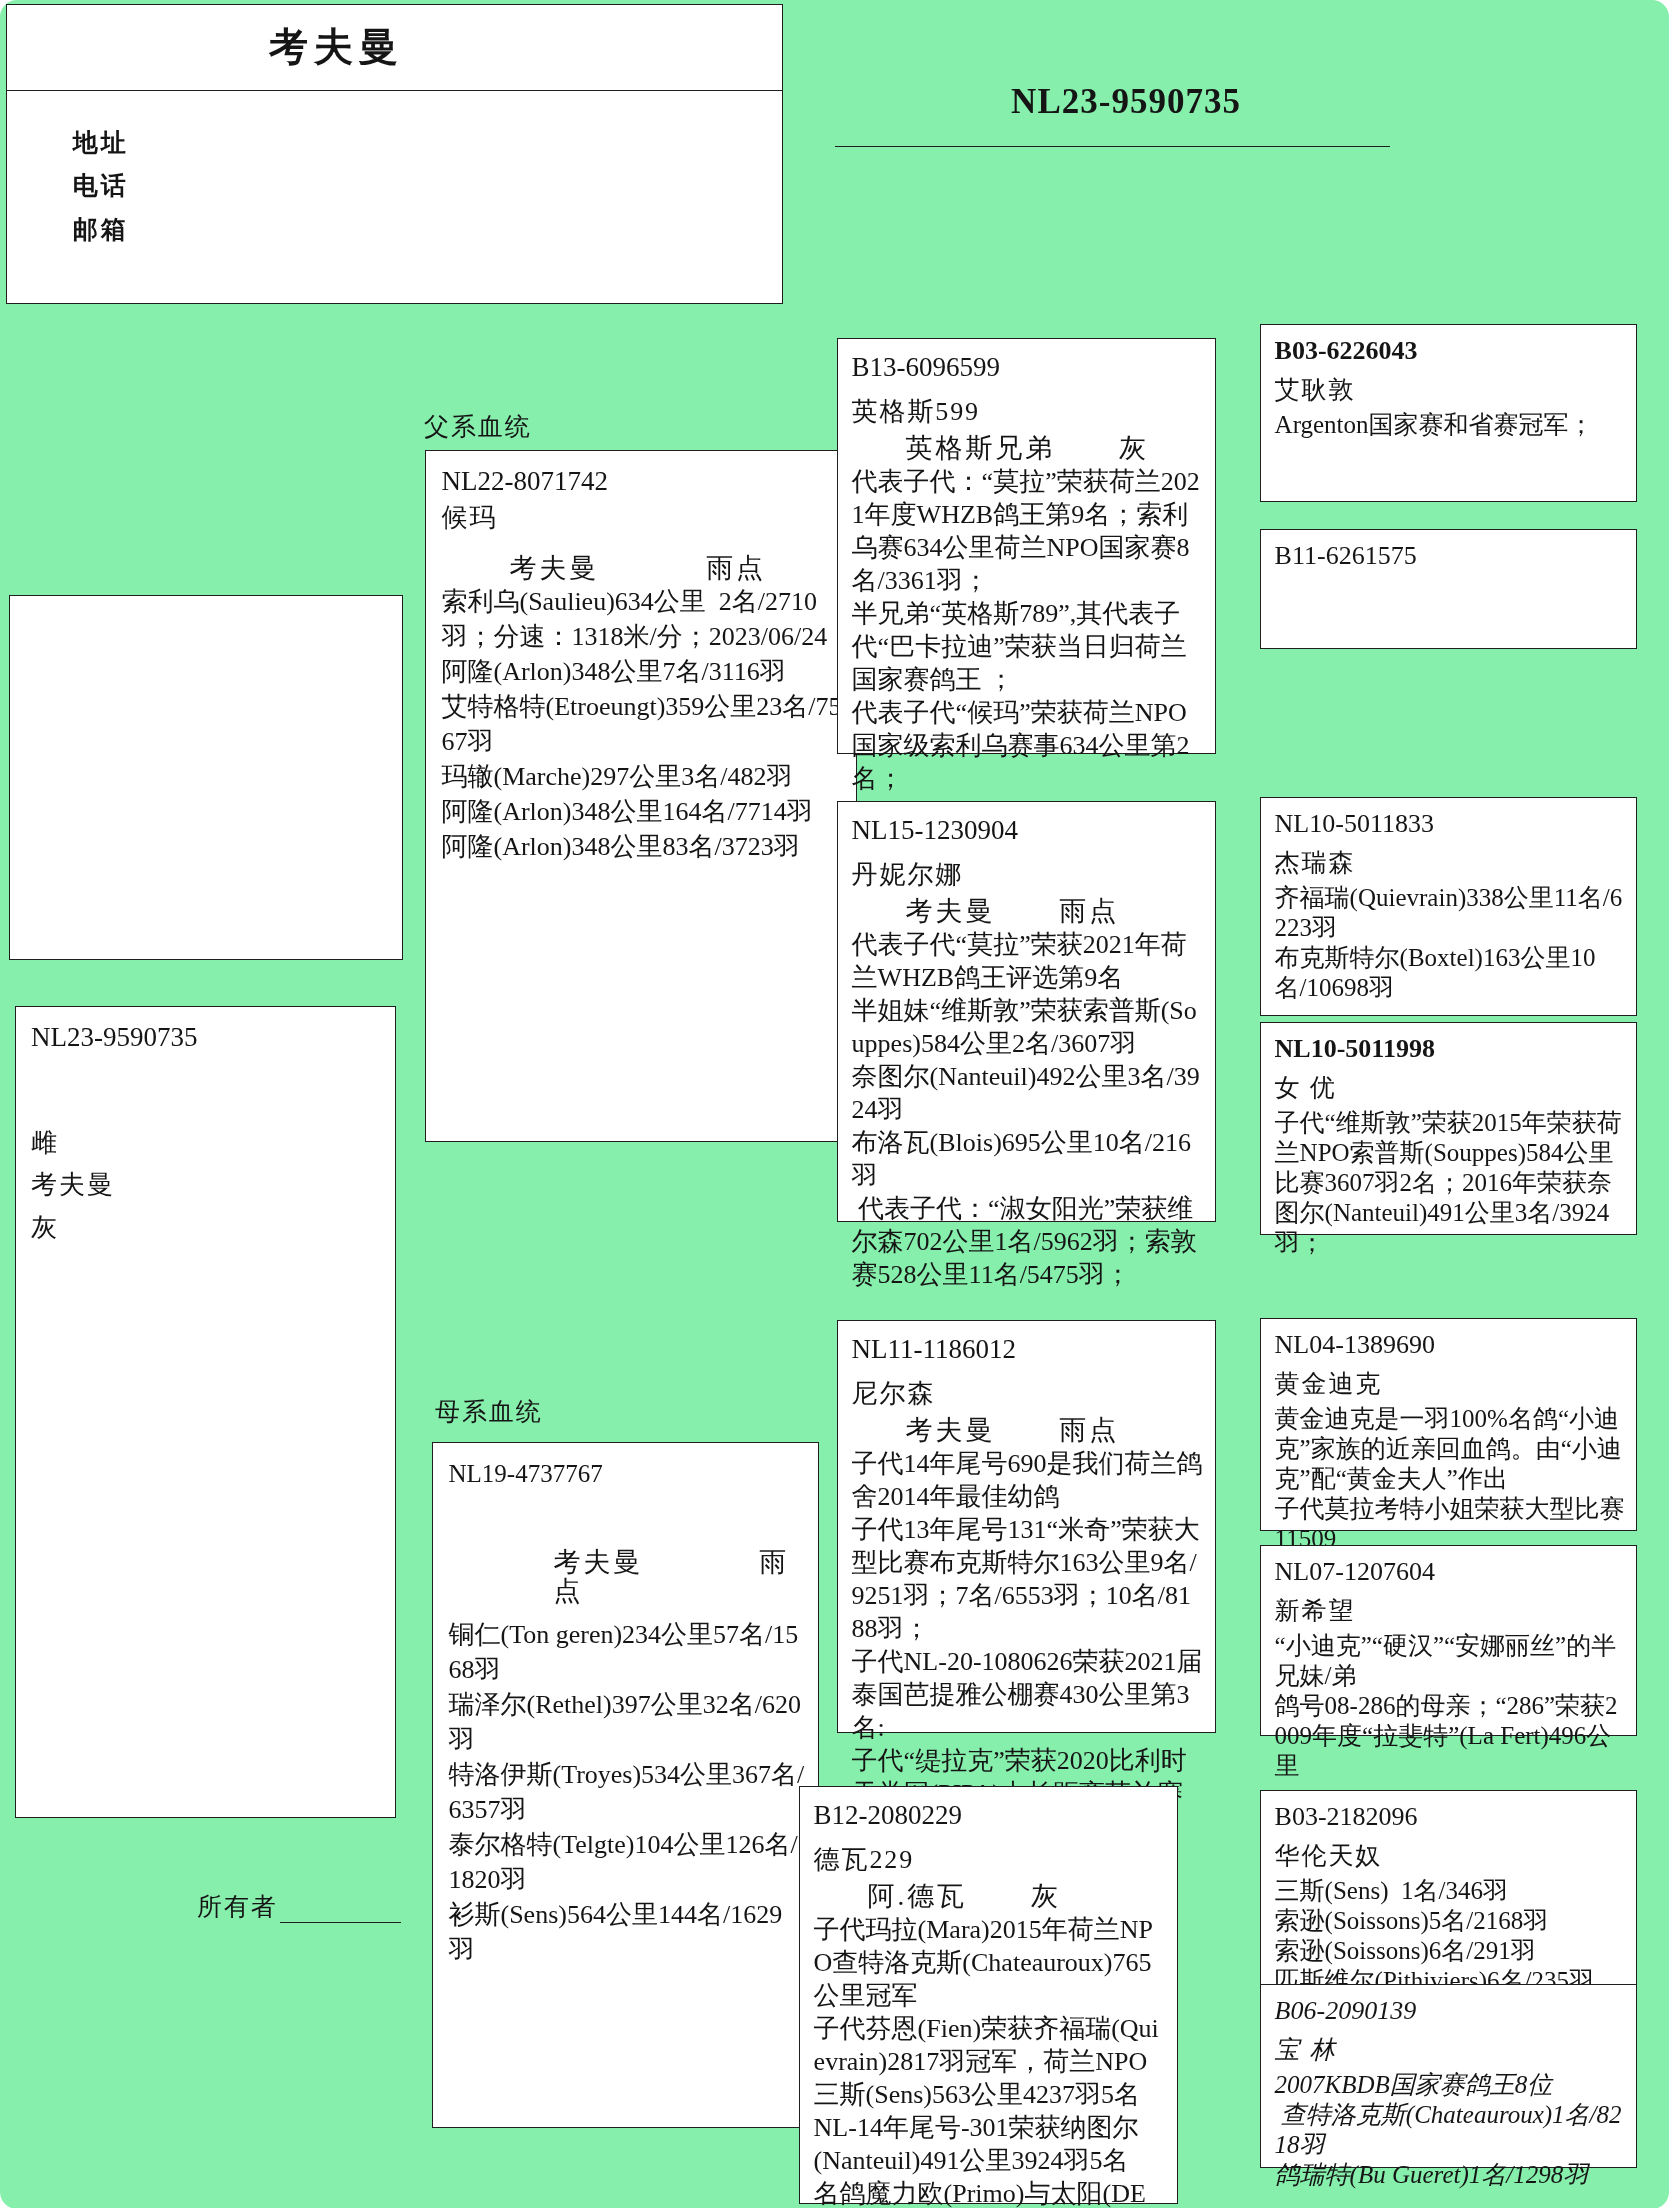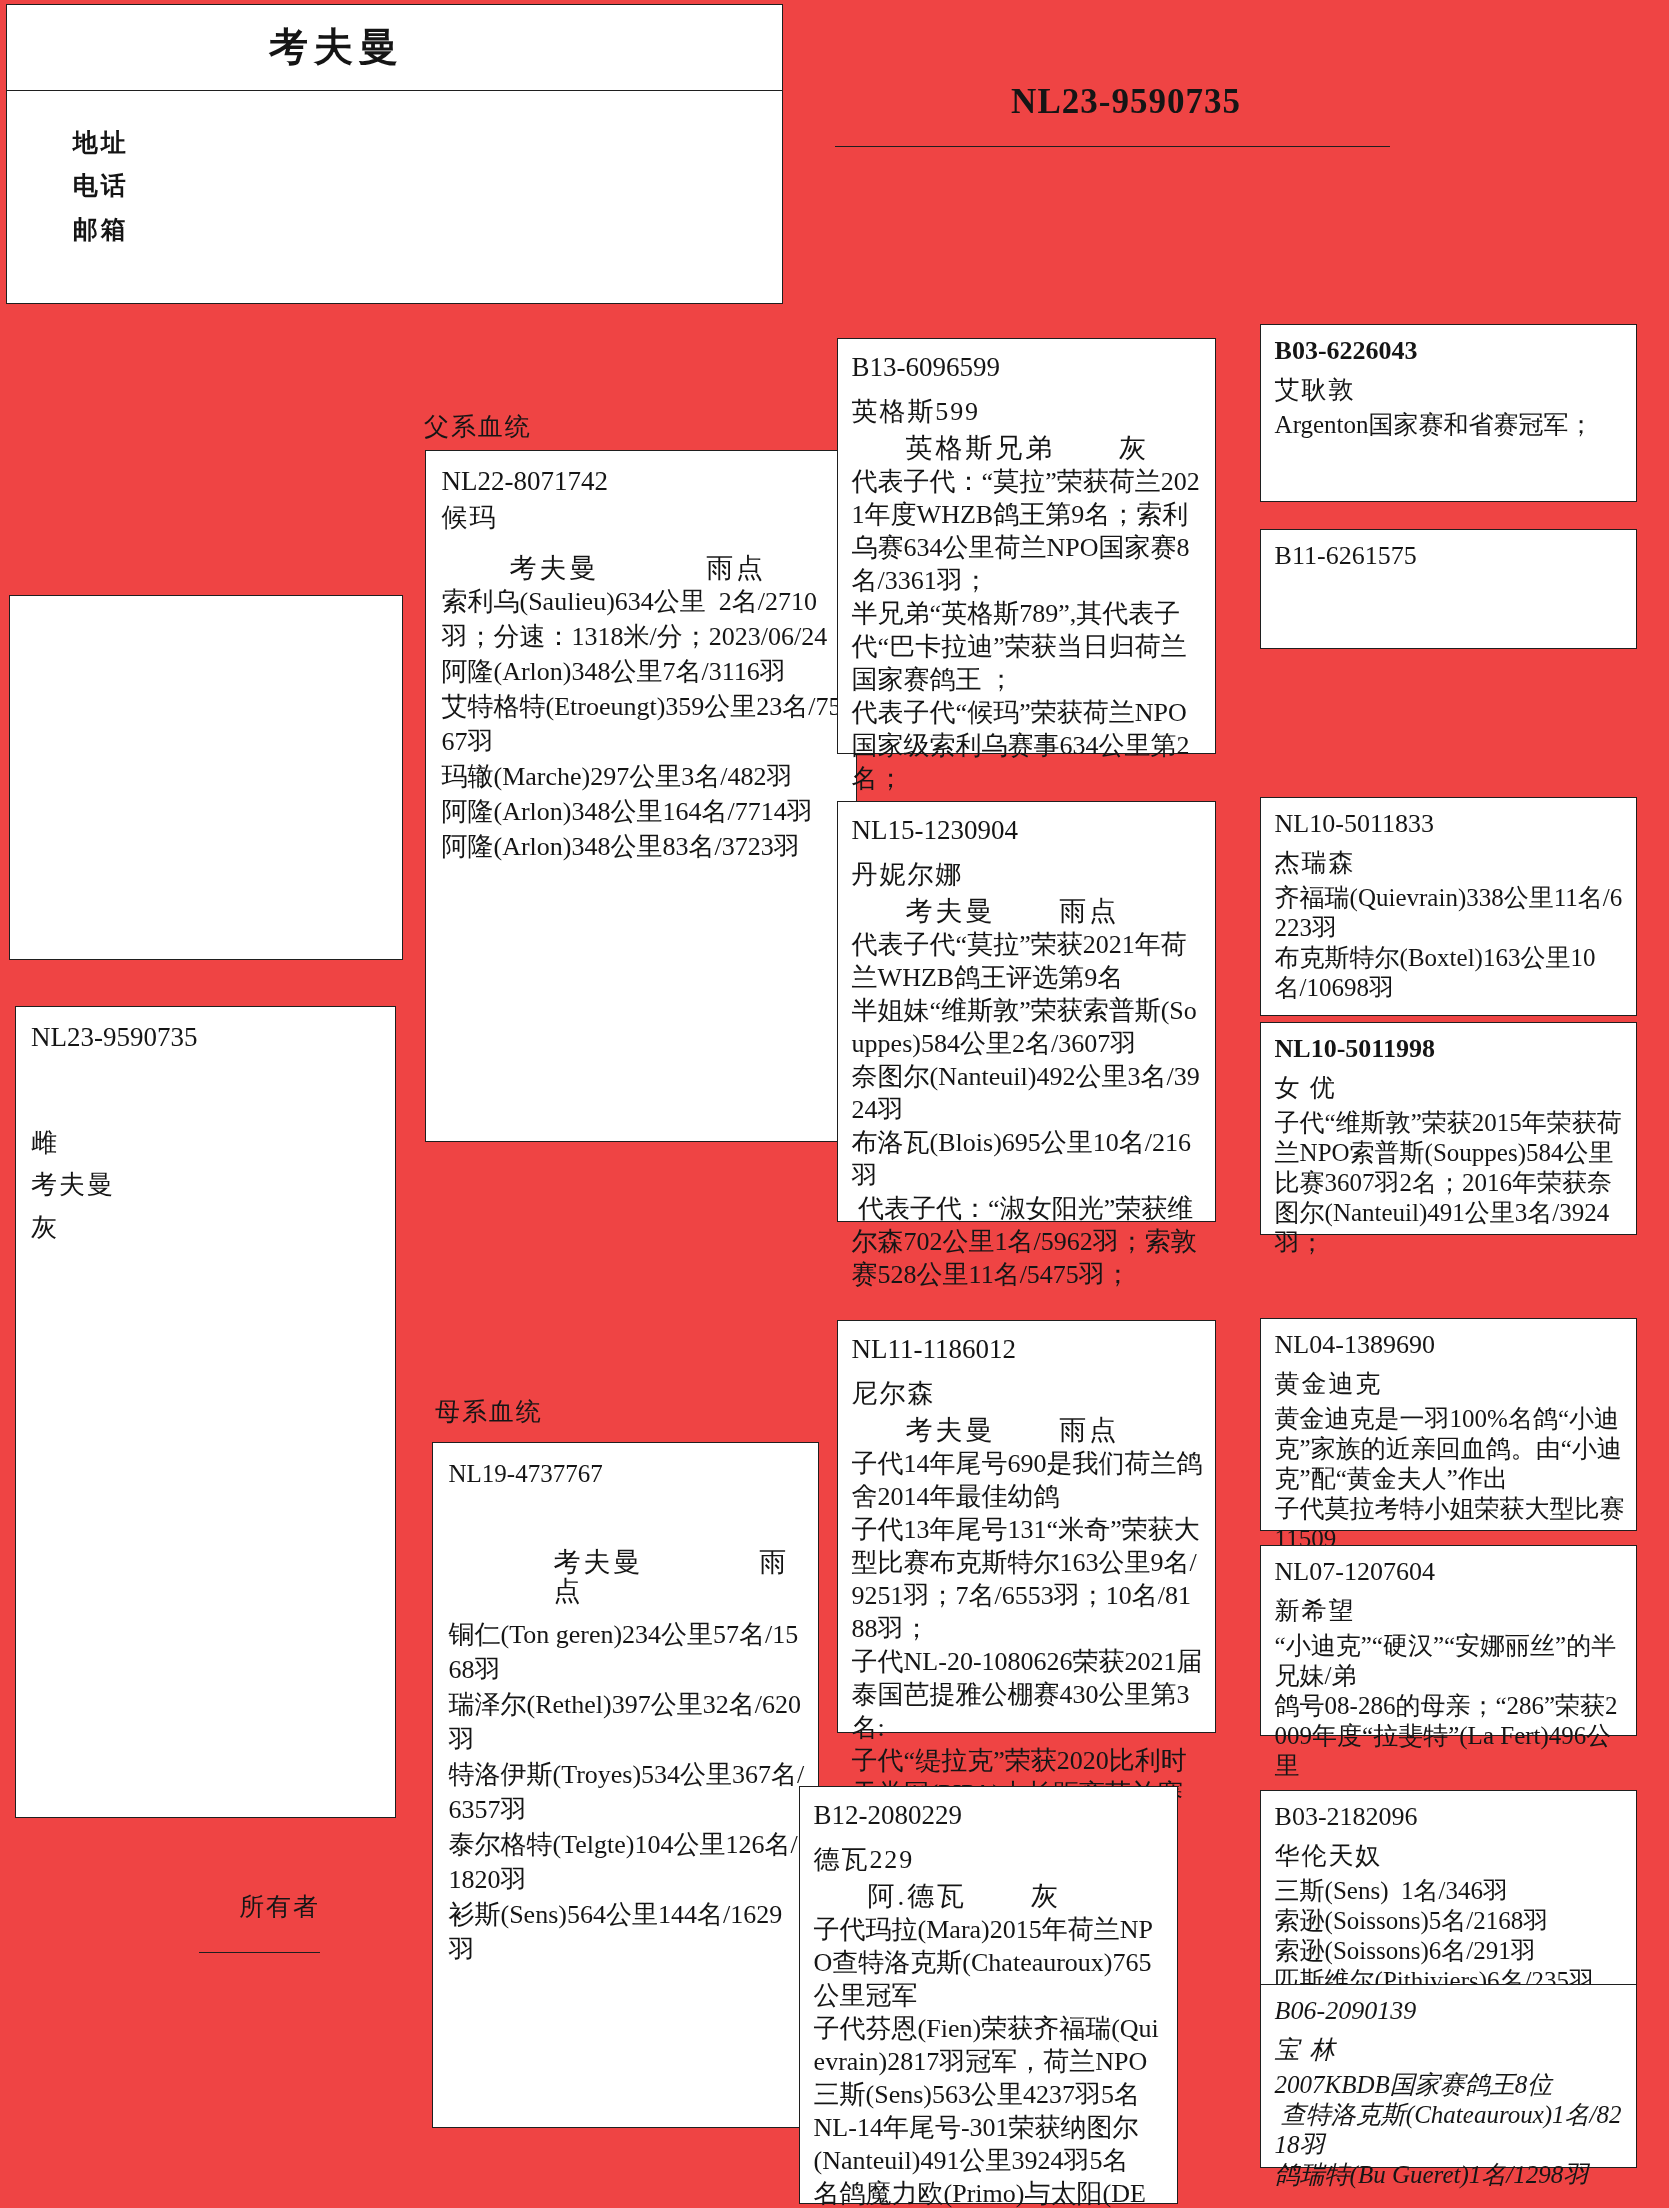--- a/index.html
+++ b/index.html
@@ -1,19 +1,20 @@
 <!DOCTYPE html>
 <html><head>
 <meta charset="utf-8">
 <style>
   html,body{margin:0;padding:0;background:#fff;}
   .page{
-    position:relative;width:1669px;height:2209px;background:#ef4444;
+    position:relative;width:1669px;height:2209px;background:#86efac;
     font-family:"Liberation Serif","DejaVu Serif",serif;color:#151515;
     overflow:hidden;
+    border-radius:17px;
   }
   .box{position:absolute;border:1.9px solid #1f1f1f;background:#fff;box-sizing:border-box;}
 
   
   .contact-title{height:85px;border-bottom:1.9px solid #1f1f1f;display:flex;align-items:center;}
   .contact-title span{flex:1;text-align:center;padding-right:116px;font-size:39px;font-weight:bold;letter-spacing:5.8px;}
   .contact-fields{padding:39px 0 0 66px;}
   .contact-field{font-size:25px;font-weight:600;letter-spacing:2.9px;margin-bottom:18.4px;line-height:25px;}
 
   .main-title{position:absolute;font-size:35px;font-weight:bold;letter-spacing:1px;}
@@ -49,21 +50,21 @@
   .gp-box .strain-line{padding-left:54px;margin-bottom:1.9px;}
   .gp-box .strain-gap{display:inline-block;width:64px;}
   .gp-box .gp-desc{line-height:33px;}
 
   
   .hgp-box{padding:11.6px 9.7px 0 13.6px;}
   .hgp-box .ring{font-size:26px;line-height:27px;margin-bottom:12.6px;}
   .hgp-box .pname{font-size:25px;line-height:27px;margin-bottom:6.8px;}
   .hgp-box .gp-desc{font-size:25px;line-height:30px;}
 
-  .owner-row{position:absolute;display:flex;align-items:flex-end;font-size:25px;letter-spacing:1.9px;flex-direction:column;}
+  .owner-row{position:absolute;display:flex;align-items:flex-end;font-size:25px;letter-spacing:1.9px;}
   .owner-line{width:121px;border-bottom:1.9px solid #1f1f1f;margin-left:1.9px;height:29px;}
 </style>
 </head>
 <body>
 
 <div class="page">
 
   <div class="box" style="left:5.8px;top:3.9px;width:777px;height:300px;">
     <div class="contact-title">
       <span>考夫曼</span>

